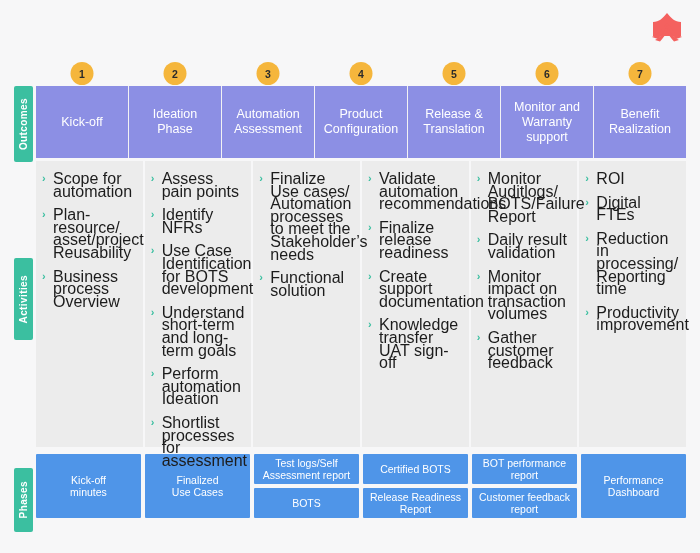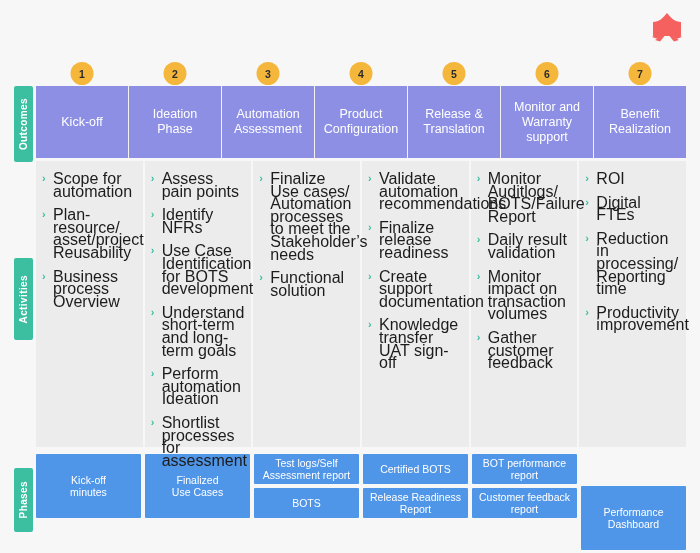--- a/index.html
+++ b/index.html
@@ -86,21 +86,21 @@
     color: #3bbfa0; font-size: 11px; font-weight: bold;
   }
 
   
   .ph-row { margin-top: 7px; }
   .ph-row .col {
     padding-right: 4px;
     display: flex; flex-direction: column; gap: 4px;
     height: 64px;
   }
-  .ph-row .col:last-child { padding-right: 0; margin-top: 32px; }
+  .ph-row .col:last-child { padding-right: 0; }
   .phase-box {
     background: #4f95e8; color: #ffffff;
     font-size: 10.5px; line-height: 12.4px;
     text-align: center;
     display: flex; align-items: center; justify-content: center;
     border-radius: 1px;
     padding: 2px 3px;
     flex: 1 1 0;
   }
 </style>

